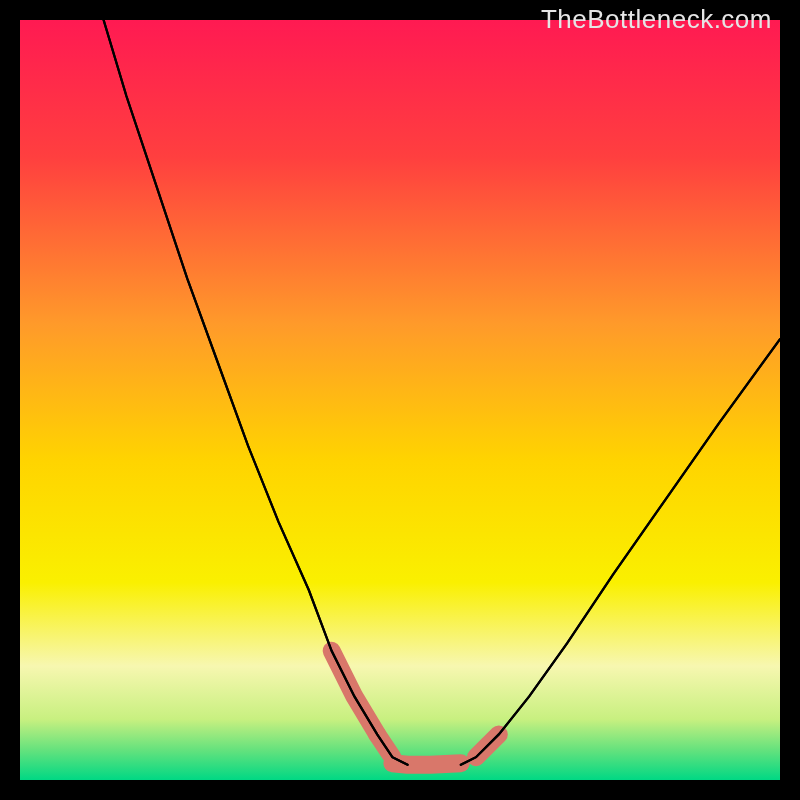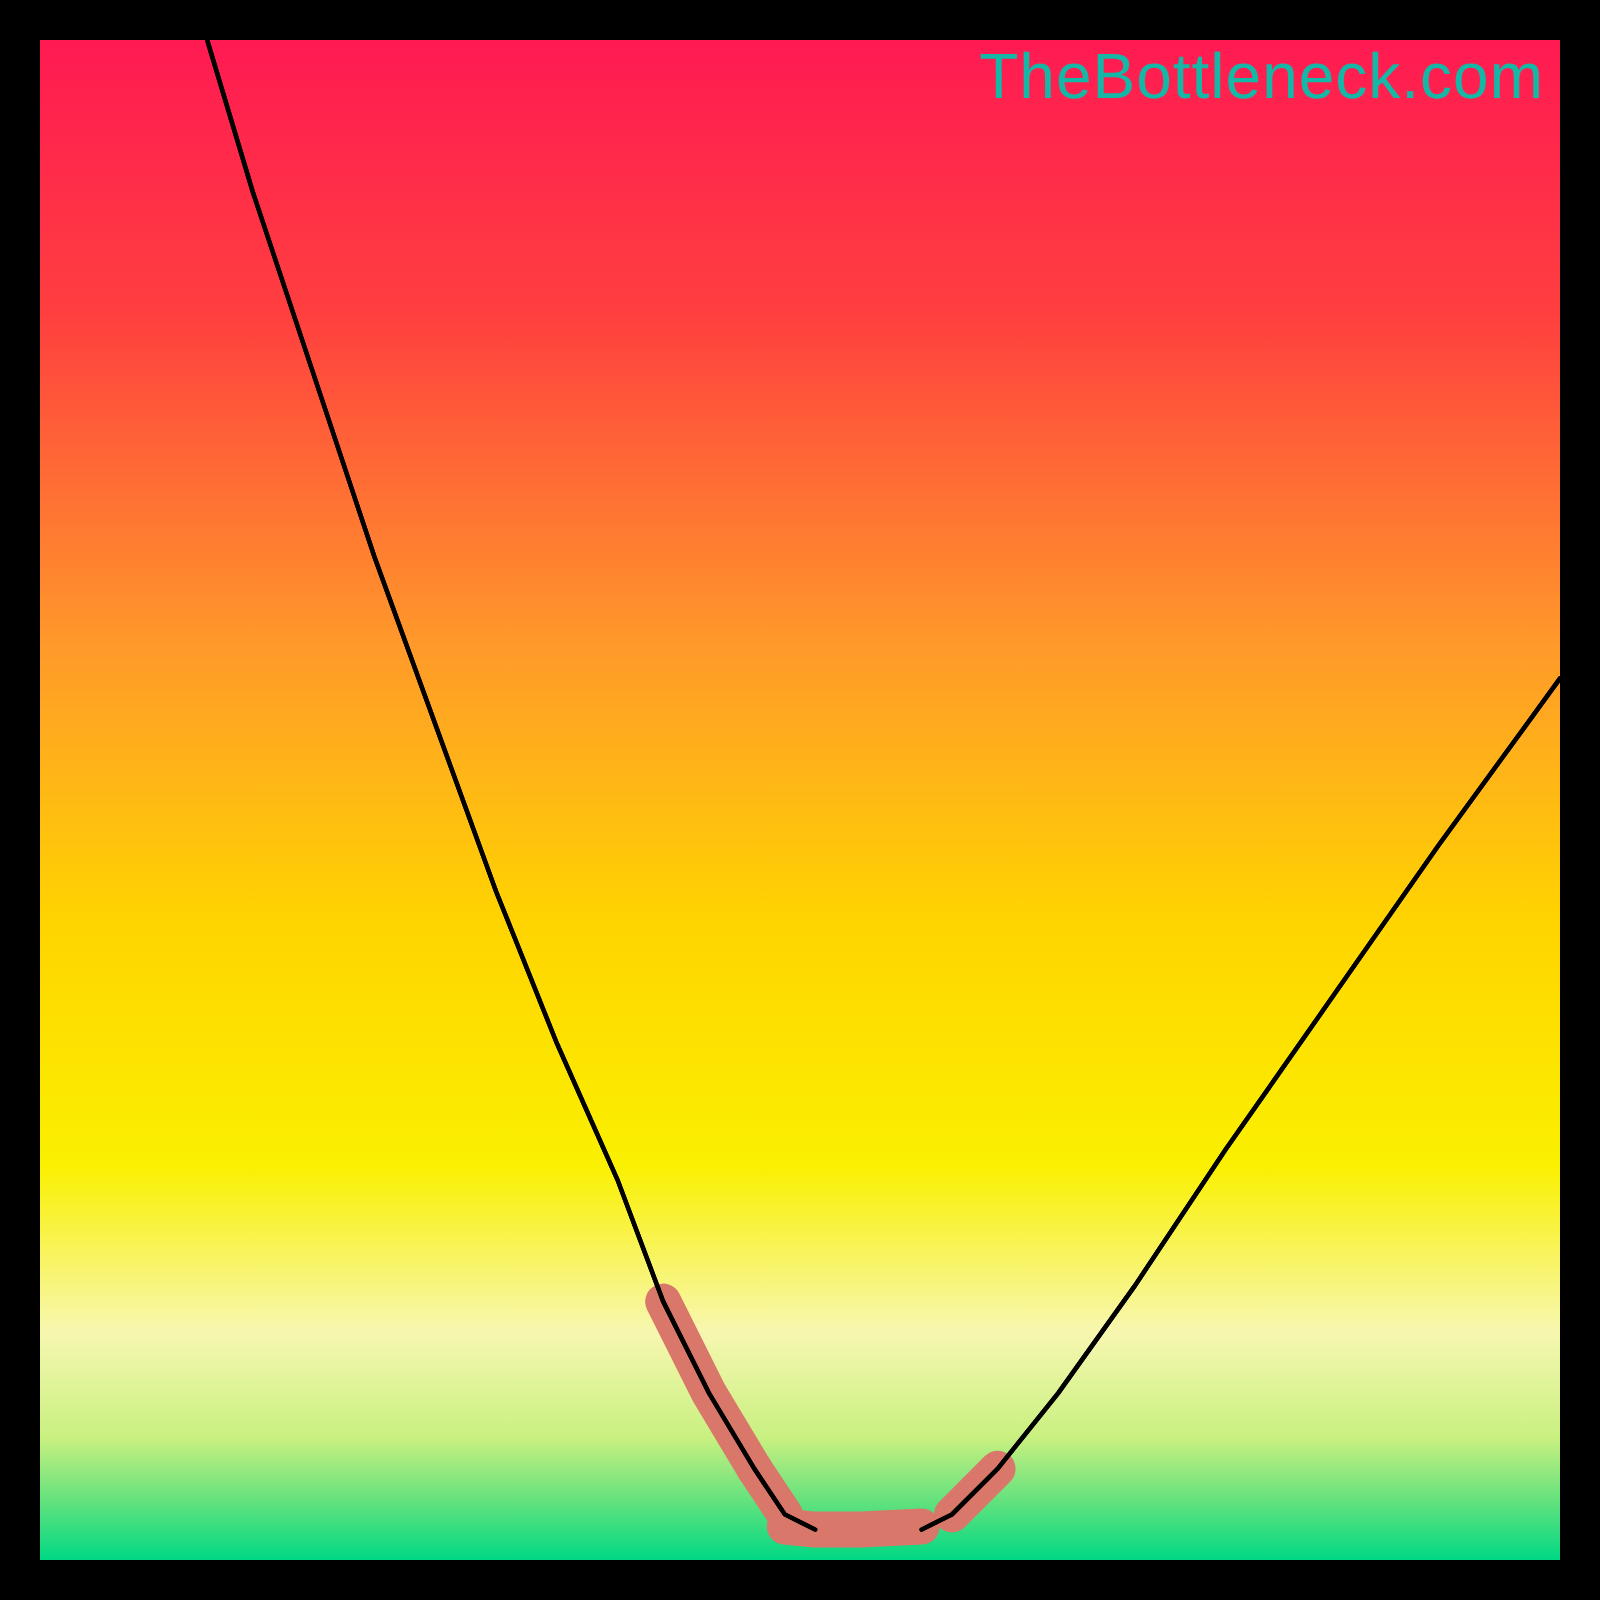--- a/index.html
+++ b/index.html
@@ -19,24 +19,24 @@
   .plot-area {
     position: absolute;
     left: 20px;
     top: 20px;
     width: 760px;
     height: 760px;
     overflow: hidden;
   }
   .watermark {
     position: absolute;
-    top: 20px;
+    top: 4px;
     right: 28px;
-    color: #14b8a6;
-    font-size: 32px;
+    color: #e5e5e5;
+    font-size: 26px;
     letter-spacing: 0.5px;
     font-weight: 400;
     z-index: 10;
   }
   svg {
     display: block;
   }
 </style>
 </head>
 <body>

